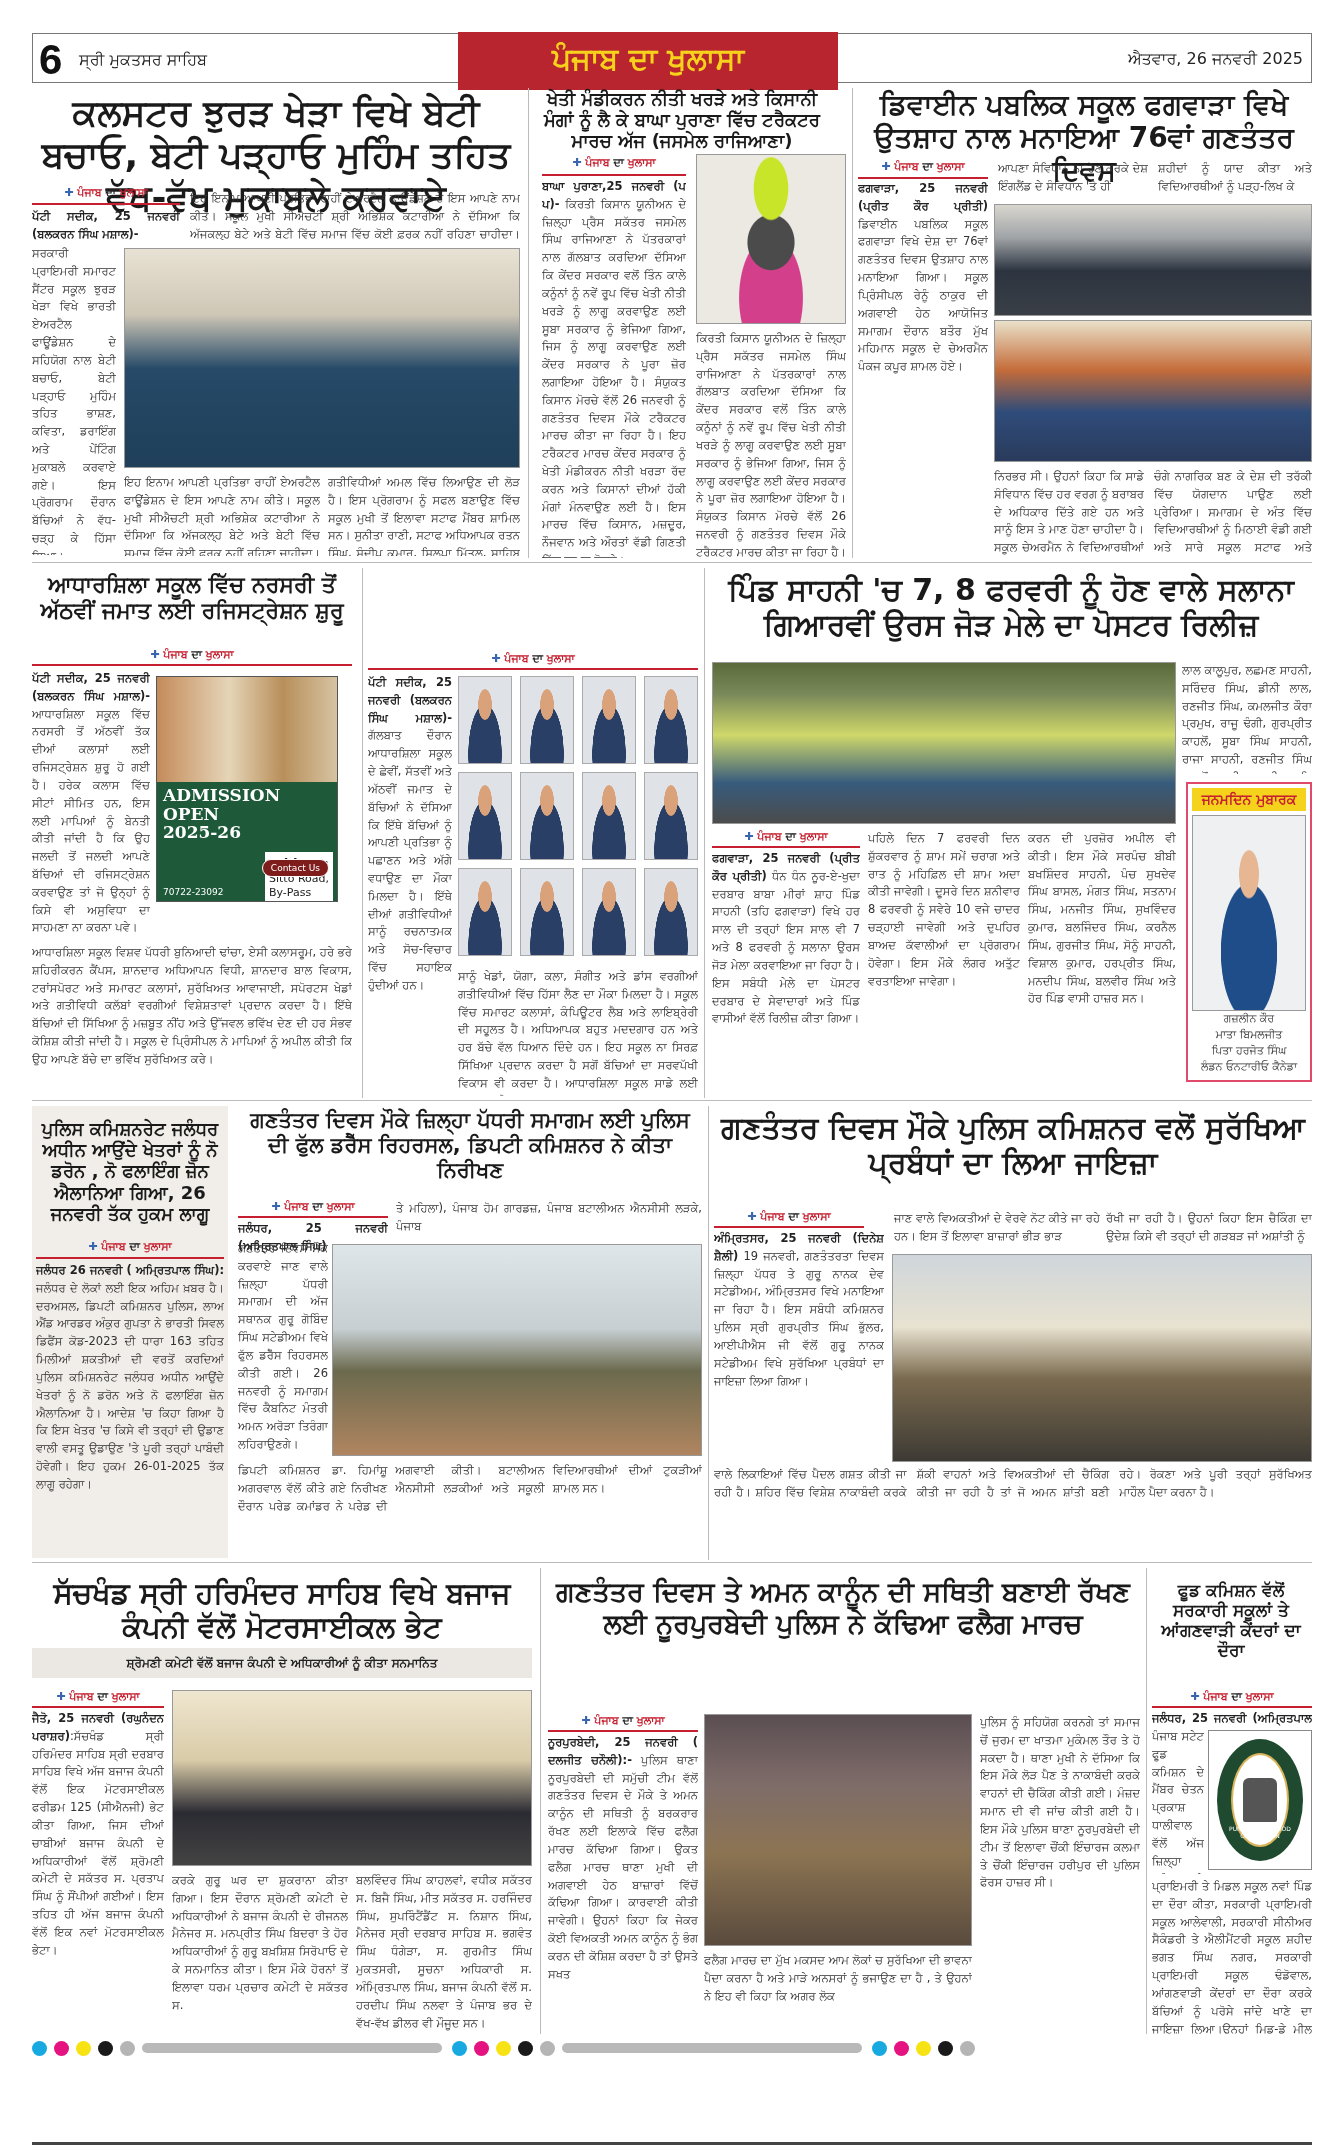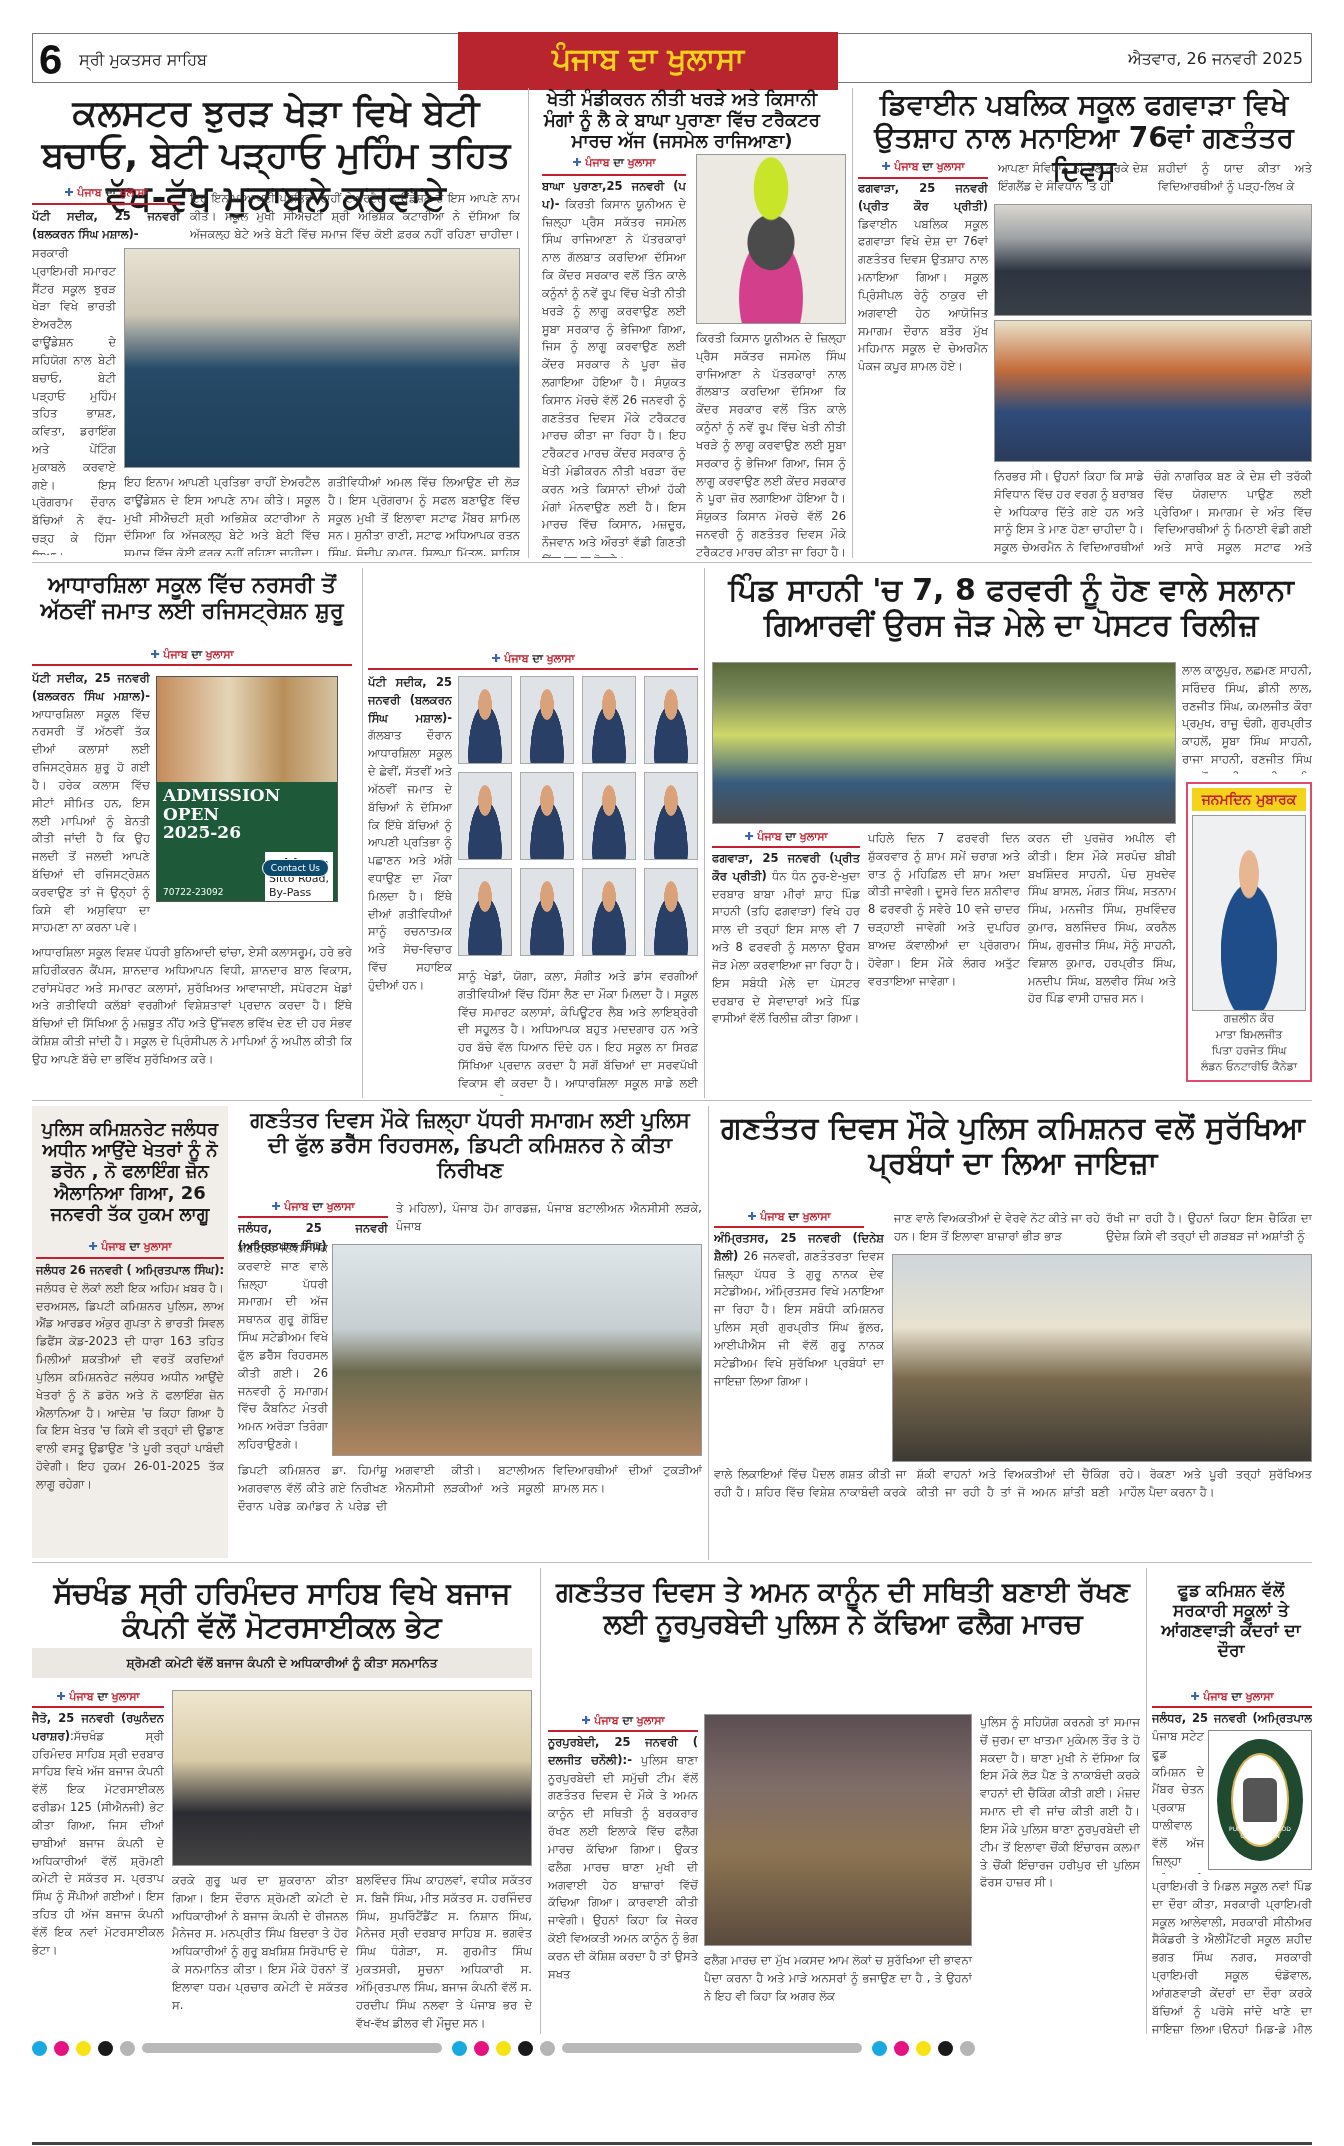--- a/index.html
+++ b/index.html
@@ -39,21 +39,21 @@
   .ph-girl { background: radial-gradient(ellipse at 50% 30%,#e7b793 0 12%,transparent 13%), radial-gradient(ellipse at 50% 70%,#1f4d8a 0 35%,transparent 36%), #eef0f2; }
 
   .student-grid { position: absolute; display: grid; grid-template-columns: repeat(4, 1fr); gap: 8px; }
   .student { width: 100%; height: 88px; background: radial-gradient(ellipse at 50% 32%,#d9a27a 0 18%,transparent 19%), radial-gradient(ellipse at 50% 90%,#2a3f66 0 45%,transparent 46%), #dfe3e8; border: 1px solid #aaa; }
 
   .ad { position: absolute; background: #1e5a3a; color: #fff; border: 1px solid #555; overflow: hidden; }
   .ad .top { height: 105px; background: linear-gradient(90deg,#c48b5a,#e5d5b8 40%,#b88f5a 70%,#d6c3a2); }
   .ad .title { font: 700 17px "DejaVu Serif", serif; padding: 4px 6px 0; line-height: 1.1; }
   .ad .addr { position: absolute; right: 4px; top: 175px; width: 68px; background: #fff; color: #222; font-size: 11px; padding: 4px; line-height: 1.25; }
   .ad .addr b { display: block; font-size: 13px; }
-  .ad .contact { position: absolute; right: 8px; bottom: 24px; background: #0c4a6e; color: #fff; border-radius: 10px; font-size: 9px; padding: 3px 8px; border: 1px solid #fff; }
+  .ad .contact { position: absolute; right: 8px; bottom: 24px; background: #7f1d1d; color: #fff; border-radius: 10px; font-size: 9px; padding: 3px 8px; border: 1px solid #fff; }
   .ad .phone { position: absolute; left: 6px; bottom: 4px; font-size: 9px; }
 
   .bday { position: absolute; border: 2px solid #e14a6a; background: #fff; }
   .bday .bhead { margin: 4px; background: #f5d21c; color: #c62030; font-weight: 700; font-size: 14px; text-align: center; padding: 3px 0; }
   .bday .bphoto { margin: 0 4px; height: 196px; border: 1px solid #999; }
   .bday .bline { font-size: 11px; text-align: center; line-height: 1.45; color: #333; }
 
   .side-box { position: absolute; background: #f1eeea; }
   .subhead-grey { position: absolute; background: #ebe7e3; font-weight: 700; font-size: 12px; text-align: center; line-height: 30px; color: #222; }
   .subhead-blue { position: absolute; background: #2e3c8c; color: #fff; font-weight: 700; font-size: 18px; text-align: center; line-height: 42px; }
@@ -192,21 +192,21 @@
   <div class="body" style="left:364px;top:1200px;width:306px;height:40px;">ਤੇ ਮਹਿਲਾ), ਪੰਜਾਬ ਹੋਮ ਗਾਰਡਜ਼, ਪੰਜਾਬ ਬਟਾਲੀਅਨ ਐਨਸੀਸੀ ਲੜਕੇ, ਪੰਜਾਬ</div>
   <div class="body" style="left:206px;top:1240px;width:90px;height:220px;">ਗਣਤੰਤਰ ਦਿਵਸ ਮੌਕੇ ਕਰਵਾਏ ਜਾਣ ਵਾਲੇ ਜ਼ਿਲ੍ਹਾ ਪੱਧਰੀ ਸਮਾਗਮ ਦੀ ਅੱਜ ਸਥਾਨਕ ਗੁਰੂ ਗੋਬਿੰਦ ਸਿੰਘ ਸਟੇਡੀਅਮ ਵਿਖੇ ਫੁੱਲ ਡਰੈੱਸ ਰਿਹਰਸਲ ਕੀਤੀ ਗਈ। 26 ਜਨਵਰੀ ਨੂੰ ਸਮਾਗਮ ਵਿੱਚ ਕੈਬਨਿਟ ਮੰਤਰੀ ਅਮਨ ਅਰੋੜਾ ਤਿਰੰਗਾ ਲਹਿਰਾਉਣਗੇ।</div>
   <div class="photo ph-parade" style="left:300px;top:1244px;width:370px;height:212px;"></div>
   <div class="body" style="left:206px;top:1462px;width:464px;height:96px;column-count:3;column-gap:8px;">ਡਿਪਟੀ ਕਮਿਸ਼ਨਰ ਡਾ. ਹਿਮਾਂਸ਼ੂ ਅਗਰਵਾਲ ਵੱਲੋਂ ਕੀਤੇ ਗਏ ਨਿਰੀਖਣ ਦੌਰਾਨ ਪਰੇਡ ਕਮਾਂਡਰ ਨੇ ਪਰੇਡ ਦੀ ਅਗਵਾਈ ਕੀਤੀ। ਬਟਾਲੀਅਨ ਐਨਸੀਸੀ ਲੜਕੀਆਂ ਅਤੇ ਸਕੂਲੀ ਵਿਦਿਆਰਥੀਆਂ ਦੀਆਂ ਟੁਕੜੀਆਂ ਸ਼ਾਮਲ ਸਨ।</div>
 
   <div class="vsep" style="left:676px;top:1106px;height:454px;"></div>
 
   <div class="headline h-lg" style="left:682px;top:1110px;width:598px;font-size:30px;">ਗਣਤੰਤਰ ਦਿਵਸ ਮੌਕੇ ਪੁਲਿਸ ਕਮਿਸ਼ਨਰ ਵਲੋਂ ਸੁਰੱਖਿਆ ਪ੍ਰਬੰਧਾਂ ਦਾ ਲਿਆ ਜਾਇਜ਼ਾ</div>
   <div class="tag" style="left:682px;top:1210px;width:150px;"><span class="star">✚</span> <span>ਪੰਜਾਬ</span> <span class="mid">ਦਾ</span> <span>ਖੁਲਾਸਾ</span></div>
   <div class="rule" style="left:682px;top:1226px;width:150px;"></div>
-  <div class="body" style="left:682px;top:1230px;width:170px;height:232px;"><span class="byline">ਅੰਮ੍ਰਿਤਸਰ, 25 ਜਨਵਰੀ (ਦਿਨੇਸ਼ ਸ਼ੈਲੀ)</span> <span>26 ਜਨਵਰੀ, ਗਣਤੰਤਰਤਾ ਦਿਵਸ ਜ਼ਿਲ੍ਹਾ ਪੱਧਰ ਤੇ ਗੁਰੂ ਨਾਨਕ ਦੇਵ ਸਟੇਡੀਅਮ, ਅੰਮ੍ਰਿਤਸਰ ਵਿਖੇ ਮਨਾਇਆ ਜਾ ਰਿਹਾ ਹੈ। ਇਸ ਸਬੰਧੀ ਕਮਿਸ਼ਨਰ ਪੁਲਿਸ ਸ੍ਰੀ ਗੁਰਪ੍ਰੀਤ ਸਿੰਘ ਭੁੱਲਰ, ਆਈਪੀਐਸ ਜੀ ਵੱਲੋਂ ਗੁਰੂ ਨਾਨਕ ਸਟੇਡੀਅਮ ਵਿਖੇ ਸੁਰੱਖਿਆ ਪ੍ਰਬੰਧਾਂ ਦਾ ਜਾਇਜ਼ਾ ਲਿਆ ਗਿਆ।</span></div>
+  <div class="body" style="left:682px;top:1230px;width:170px;height:232px;"><span class="byline">ਅੰਮ੍ਰਿਤਸਰ, 25 ਜਨਵਰੀ (ਦਿਨੇਸ਼ ਸ਼ੈਲੀ)</span> <span>19 ਜਨਵਰੀ, ਗਣਤੰਤਰਤਾ ਦਿਵਸ ਜ਼ਿਲ੍ਹਾ ਪੱਧਰ ਤੇ ਗੁਰੂ ਨਾਨਕ ਦੇਵ ਸਟੇਡੀਅਮ, ਅੰਮ੍ਰਿਤਸਰ ਵਿਖੇ ਮਨਾਇਆ ਜਾ ਰਿਹਾ ਹੈ। ਇਸ ਸਬੰਧੀ ਕਮਿਸ਼ਨਰ ਪੁਲਿਸ ਸ੍ਰੀ ਗੁਰਪ੍ਰੀਤ ਸਿੰਘ ਭੁੱਲਰ, ਆਈਪੀਐਸ ਜੀ ਵੱਲੋਂ ਗੁਰੂ ਨਾਨਕ ਸਟੇਡੀਅਮ ਵਿਖੇ ਸੁਰੱਖਿਆ ਪ੍ਰਬੰਧਾਂ ਦਾ ਜਾਇਜ਼ਾ ਲਿਆ ਗਿਆ।</span></div>
   <div class="body" style="left:862px;top:1210px;width:206px;height:40px;">ਜਾਣ ਵਾਲੇ ਵਿਅਕਤੀਆਂ ਦੇ ਵੇਰਵੇ ਨੋਟ ਕੀਤੇ ਜਾ ਰਹੇ ਹਨ। ਇਸ ਤੋਂ ਇਲਾਵਾ ਬਾਜ਼ਾਰਾਂ ਭੀੜ ਭਾੜ</div>
   <div class="body" style="left:1074px;top:1210px;width:206px;height:40px;">ਰੱਖੀ ਜਾ ਰਹੀ ਹੈ। ਉਹਨਾਂ ਕਿਹਾ ਇਸ ਚੈਕਿੰਗ ਦਾ ਉਦੇਸ਼ ਕਿਸੇ ਵੀ ਤਰ੍ਹਾਂ ਦੀ ਗੜਬੜ ਜਾਂ ਅਸ਼ਾਂਤੀ ਨੂੰ</div>
   <div class="photo ph-police" style="left:860px;top:1254px;width:420px;height:208px;"></div>
   <div class="body" style="left:682px;top:1466px;width:598px;height:92px;column-count:3;column-gap:10px;">ਵਾਲੇ ਲਿਕਾਇਆਂ ਵਿੱਚ ਪੈਦਲ ਗਸ਼ਤ ਕੀਤੀ ਜਾ ਰਹੀ ਹੈ। ਸ਼ਹਿਰ ਵਿੱਚ ਵਿਸ਼ੇਸ਼ ਨਾਕਾਬੰਦੀ ਕਰਕੇ ਸ਼ੱਕੀ ਵਾਹਨਾਂ ਅਤੇ ਵਿਅਕਤੀਆਂ ਦੀ ਚੈਕਿੰਗ ਕੀਤੀ ਜਾ ਰਹੀ ਹੈ ਤਾਂ ਜੋ ਅਮਨ ਸ਼ਾਂਤੀ ਬਣੀ ਰਹੇ। ਰੋਕਣਾ ਅਤੇ ਪੂਰੀ ਤਰ੍ਹਾਂ ਸੁਰੱਖਿਅਤ ਮਾਹੌਲ ਪੈਦਾ ਕਰਨਾ ਹੈ।</div>
 
   <div class="hsep" style="left:0;top:1562px;width:1280px;"></div>
 
   <div class="headline h-lg" style="left:0;top:1576px;width:500px;font-size:29px;">ਸੱਚਖੰਡ ਸ੍ਰੀ ਹਰਿਮੰਦਰ ਸਾਹਿਬ ਵਿਖੇ ਬਜਾਜ ਕੰਪਨੀ ਵੱਲੋਂ ਮੋਟਰਸਾਈਕਲ ਭੇਟ</div>
   <div class="subhead-grey" style="left:0;top:1648px;width:500px;height:30px;">ਸ਼੍ਰੋਮਣੀ ਕਮੇਟੀ ਵੱਲੋਂ ਬਜਾਜ ਕੰਪਨੀ ਦੇ ਅਧਿਕਾਰੀਆਂ ਨੂੰ ਕੀਤਾ ਸਨਮਾਨਿਤ</div>
   <div class="tag" style="left:0;top:1690px;width:132px;"><span class="star">✚</span> <span>ਪੰਜਾਬ</span> <span class="mid">ਦਾ</span> <span>ਖੁਲਾਸਾ</span></div>

